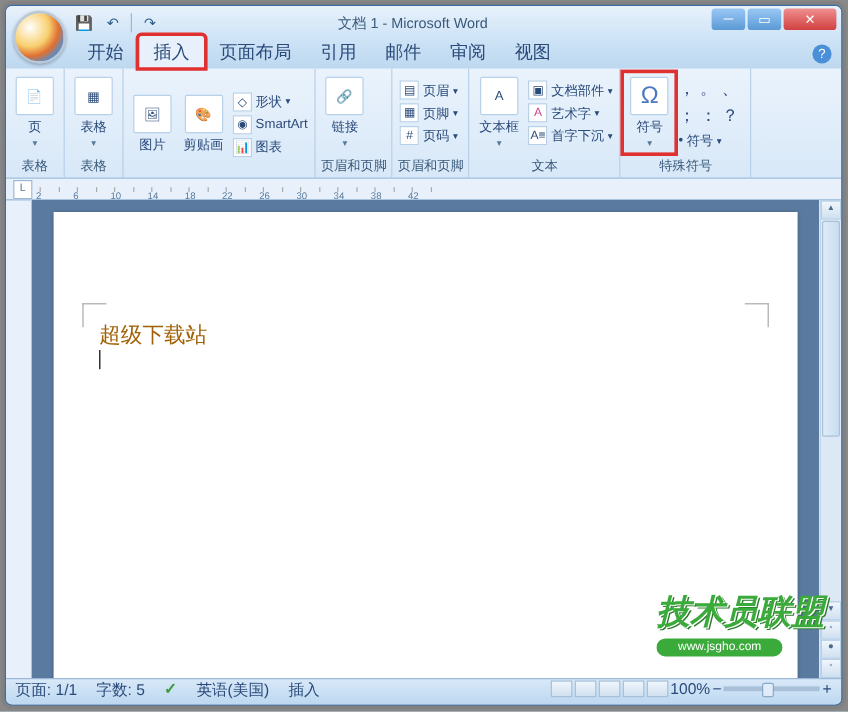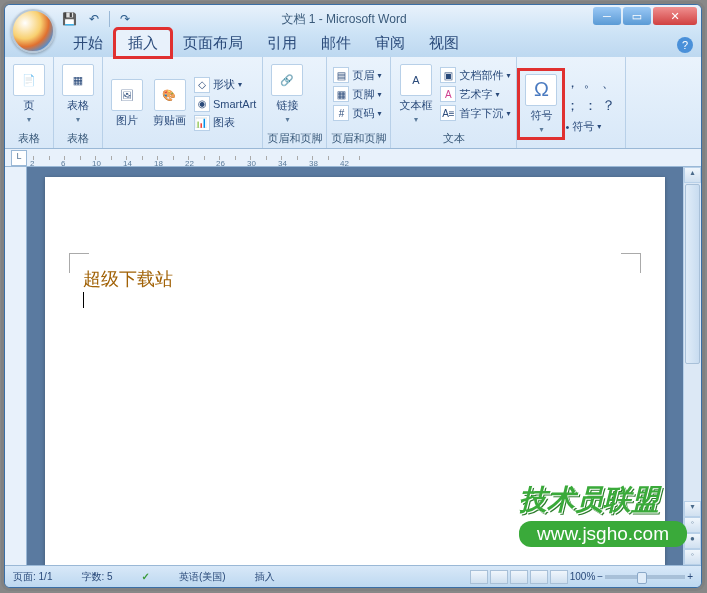--- a/index.html
+++ b/index.html
@@ -45,28 +45,28 @@
 .page-corner { position: absolute; width: 20px; height: 20px; }
 .page-corner.tl { top: 76px; left: 24px; border-left: 1px solid #aaa; border-top: 1px solid #aaa; }
 .page-corner.tr { top: 76px; right: 24px; border-right: 1px solid #aaa; border-top: 1px solid #aaa; }
 .doc-text { font-size: 18px; font-family: SimSun; color: #a16207; }
 .cursor { display: inline-block; width: 1px; height: 16px; background: #000; vertical-align: text-bottom; animation: blink 1s infinite; }
 @keyframes blink { 50% { opacity: 0; } }
 .vscroll { width: 18px; background: #dce8f5; border-left: 1px solid #b8d0e8; display: flex; flex-direction: column; }
 .sbtn { height: 16px; background: linear-gradient(#f0f6fc,#d0e0f0); border: 1px solid #b8d0e8; font-size: 8px; text-align: center; color: #4a6a8a; }
 .sthumb { flex: none; height: 180px; background: linear-gradient(90deg,#e0ecf8,#c8dcf0); border: 1px solid #a8c0d8; border-radius: 2px; margin: 1px; }
 .strack { flex: 1; }
-.statusbar { height: 22px; background: linear-gradient(#d8e8f8,#bdd8f0); border-top: 1px solid #9ab8d6; display: flex; align-items: center; font-size: 10px; color: #2a4a7a; padding: 0 8px; gap: 29px; }
+.statusbar { height: 22px; background: linear-gradient(#d8e8f8,#bdd8f0); border-top: 1px solid #9ab8d6; display: flex; align-items: flex-start; font-size: 13px; color: #2a4a7a; padding: 0 8px; gap: 16px; }
 .statusbar .right { margin-left: auto; display: flex; gap: 2px; align-items: center; }
 .viewbtn { width: 18px; height: 14px; background: linear-gradient(#f0f6fc,#d0e0f0); border: 1px solid #a8c0d8; }
 .zoom-slider { width: 80px; height: 4px; background: #a8c0d8; position: relative; }
 .zoom-slider::after { content: ''; position: absolute; left: 40%; top: -3px; width: 8px; height: 10px; background: #e0ecf8; border: 1px solid #8aa8c8; border-radius: 2px; }
 .watermark { position: absolute; right: 20px; bottom: 46px; pointer-events: none; }
 .wm-text { font-size: 28px; font-weight: bold; font-style: italic; color: #3aaa3a; text-shadow: 1px 1px 0 #fff, 2px 2px 0 #2a7a2a; }
-.wm-url { background: #3aaa3a; color: #fff; font-size: 19px; padding: 2px 18px; border-radius: 12px; display: inline-block; margin-top: 2px; }
+.wm-url { background: #3aaa3a; color: #fff; font-size: 10px; padding: 2px 18px; border-radius: 12px; display: inline-block; margin-top: 2px; }
 .check { color: #3a9a3a; font-weight: bold; }
 </style>
 </head>
 <body>
 
 <div class="window">
   <div class="titlebar">
     <div class="office-btn"></div>
     <div class="qat">
       <span class="qat-btn">💾</span>
@@ -216,20 +216,21 @@
         <div class="stack">
           <div class="punct">，。、</div>
           <div class="punct">；：？</div>
           <div class="sitem">
               <span>•</span>
               <span>符号</span>
               <span class="arrow">▾</span>
             </div>
         </div>
       </div>
+      <div class="group-label">特殊符号</div>
     </div>
   </div>
 
   <div class="ruler-h" id="ruler-h">
       <div class="ruler-tick num" data-n="2"></div>
       <div class="ruler-tick"></div>
       <div class="ruler-tick num" data-n="6"></div>
       <div class="ruler-tick"></div>
       <div class="ruler-tick num" data-n="10"></div>
       <div class="ruler-tick"></div>

